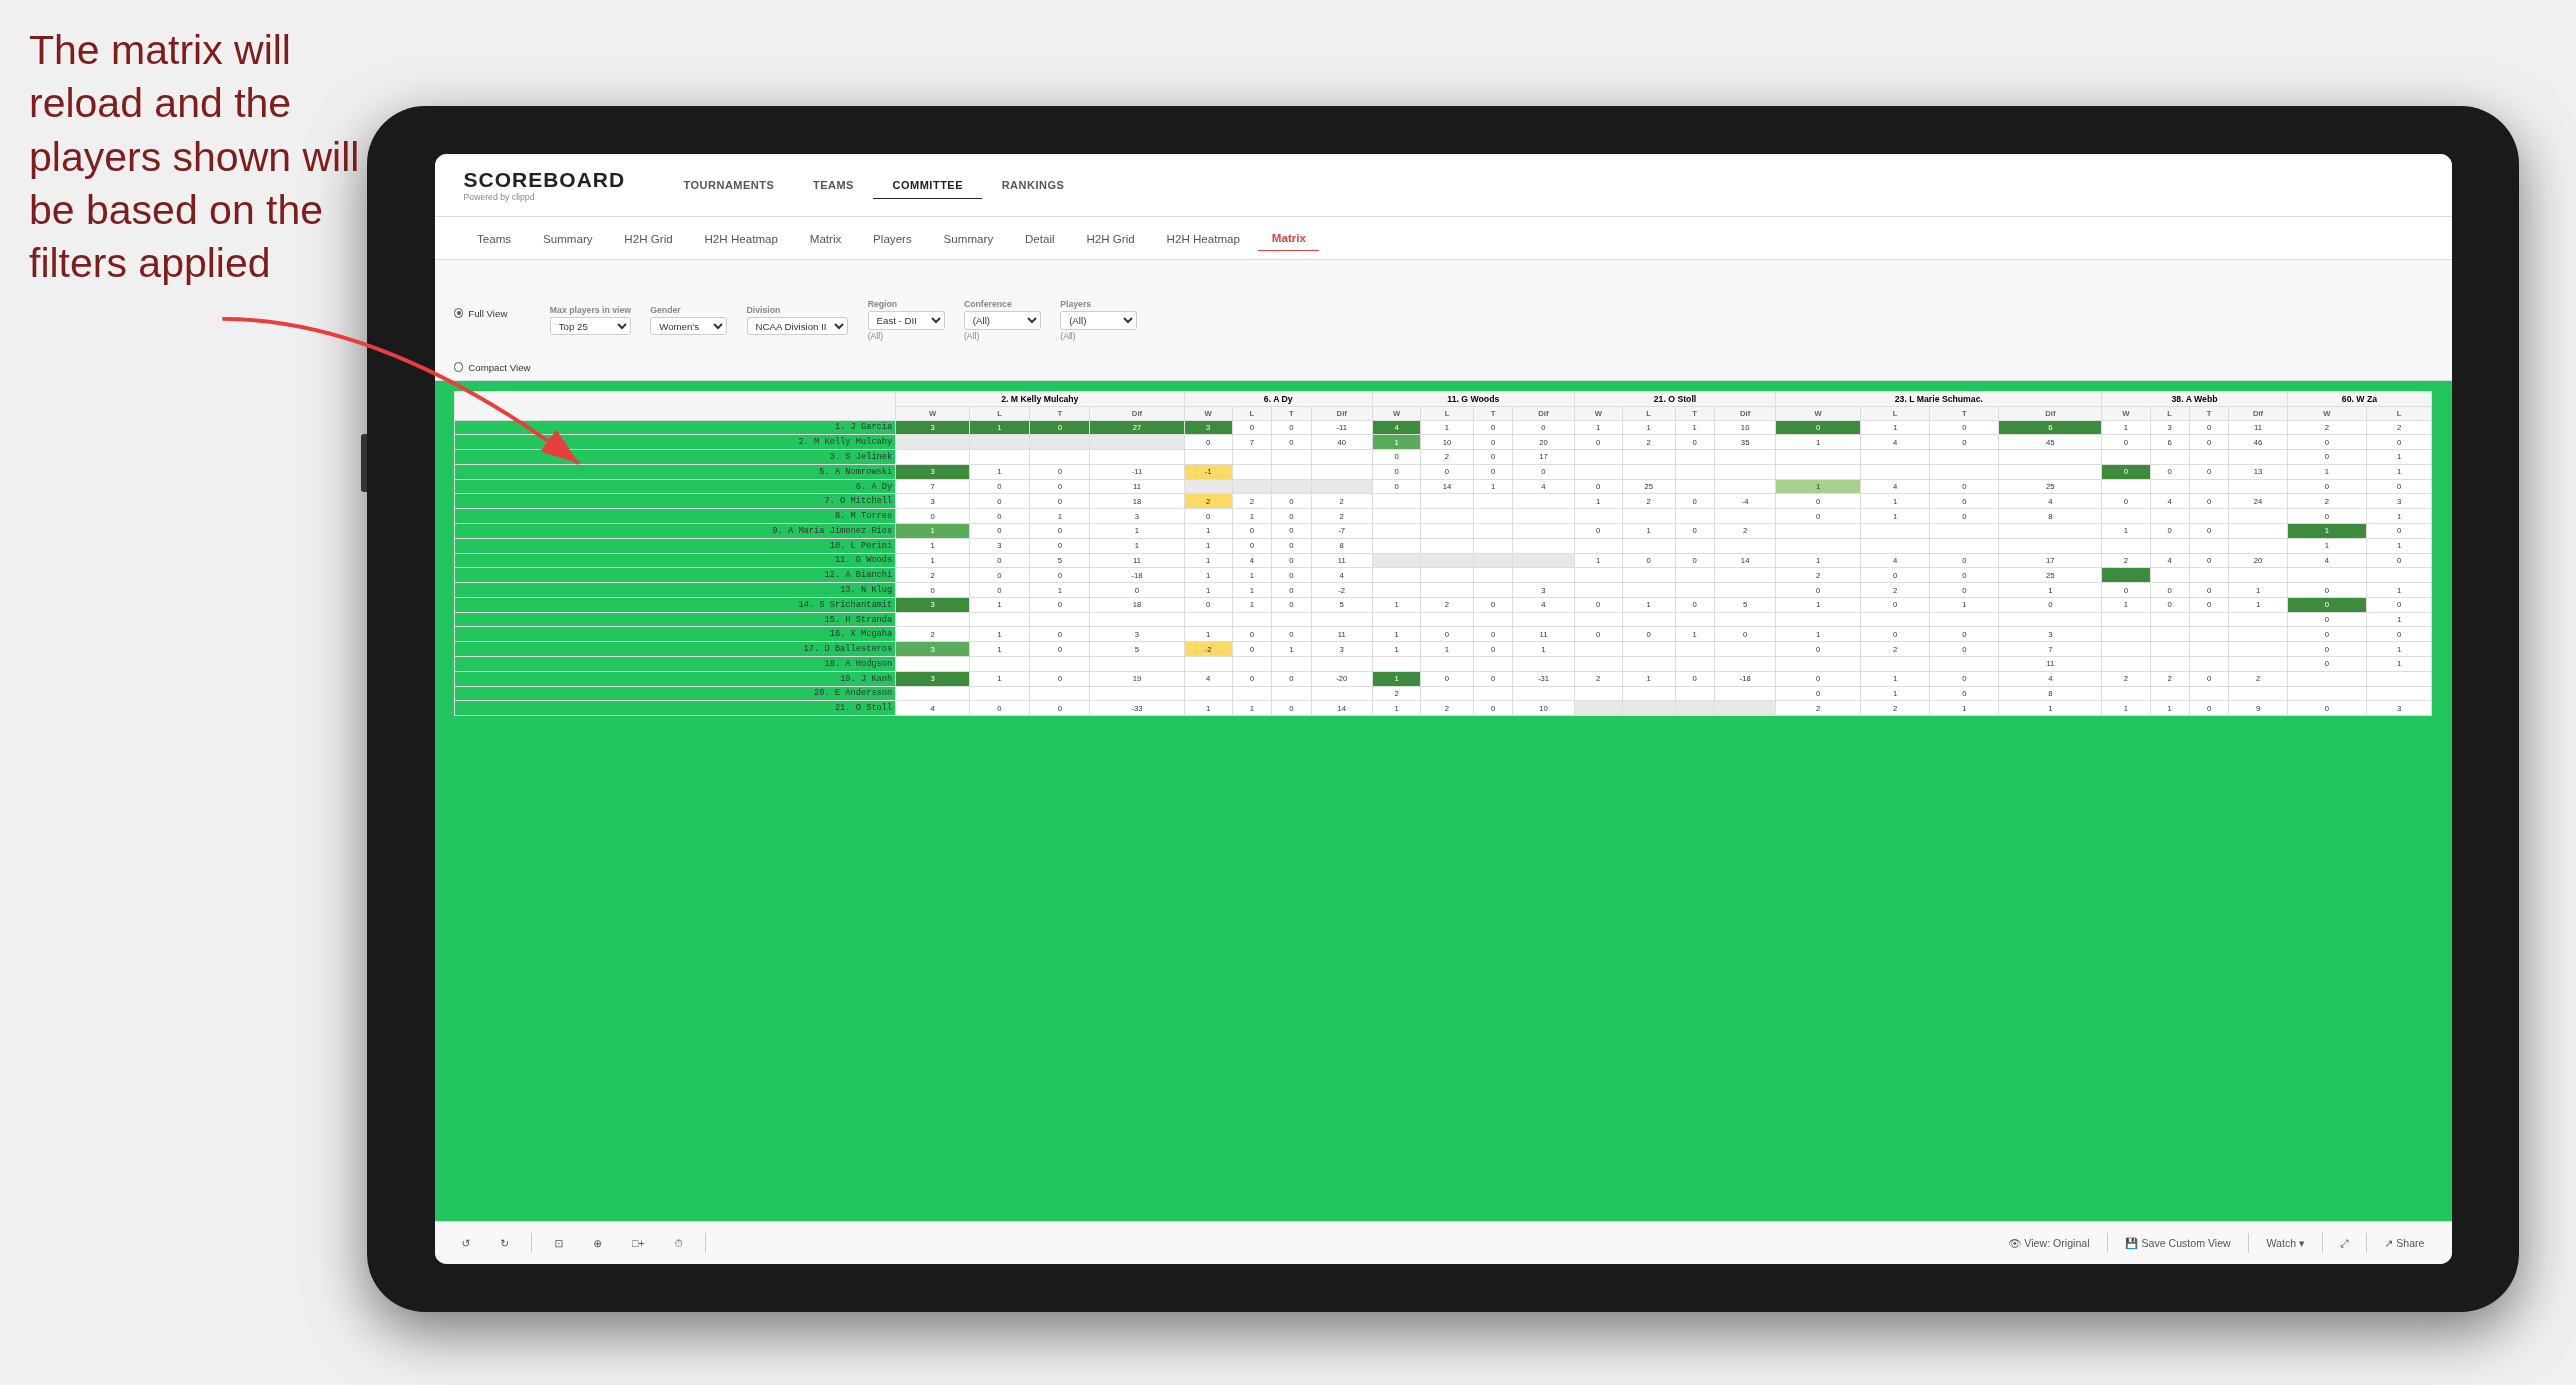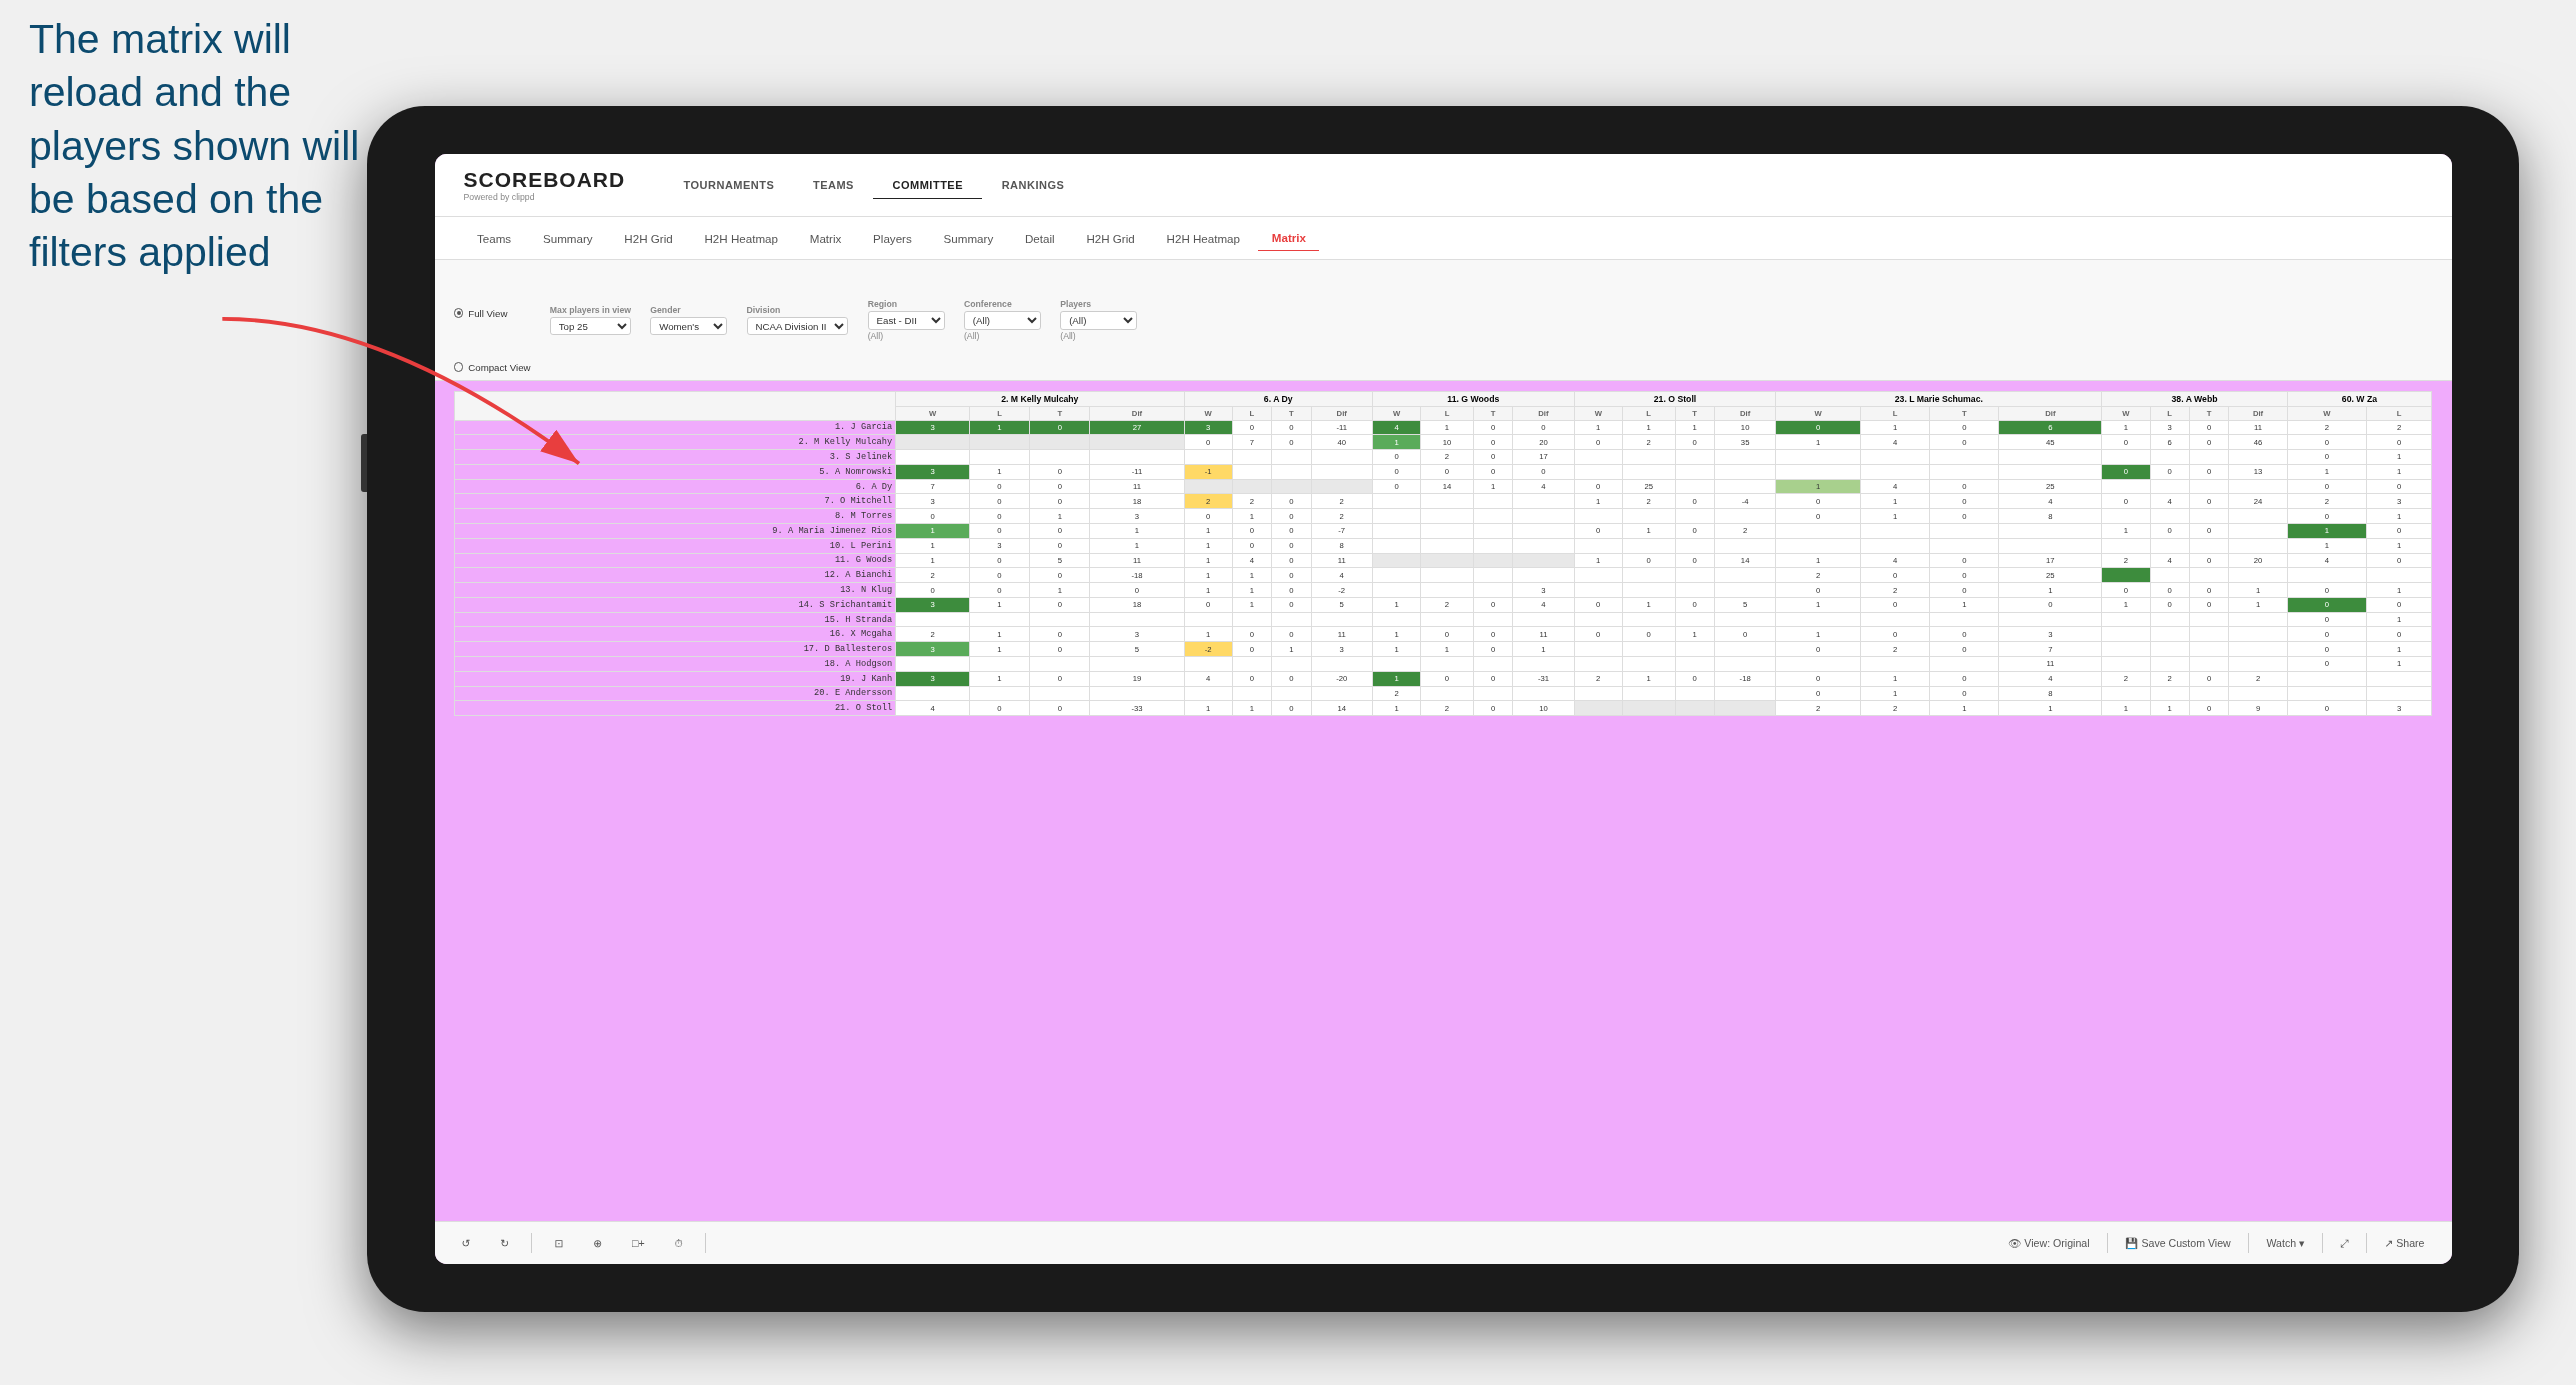--- a/index.html
+++ b/index.html
@@ -8,26 +8,26 @@
       font-family: Arial, Helvetica, sans-serif;
       width: 2576px;
       height: 1386px;
       position: relative;
       overflow: hidden;
     }
 
     
     .annotation-text {
       position: absolute;
-      top: 13px;
+      top: 24px;
       left: 29px;
       font-size: 41px;
       font-weight: 400;
       line-height: 1.3;
-      color: #0c4a6e;
+      color: #7f1d1d;
       width: 338px;
       z-index: 10;
     }
 
     
     .tablet-shell {
       position: absolute;
       top: 106px;
       left: 367px;
       width: 2152px;
@@ -36,21 +36,21 @@
       border-radius: 58px;
       box-shadow: 0 19.3px 58px rgba(0,0,0,0.5);
       display: flex;
       align-items: center;
       justify-content: center;
     }
 
     .tablet-screen {
       width: 2017px;
       height: 1110px;
-      background: #f0abfc;
+      background: #22c55e;
       border-radius: 11.6px;
       overflow: hidden;
       display: flex;
       flex-direction: column;
     }
 
     
     .app-header {
       display: flex;
       align-items: center;

